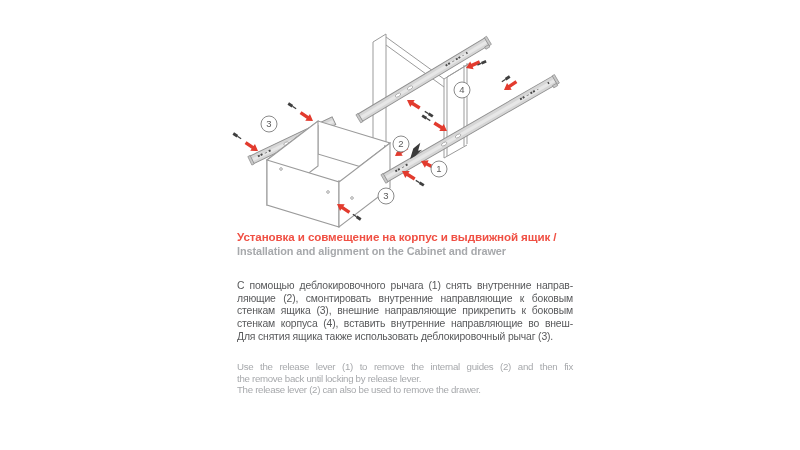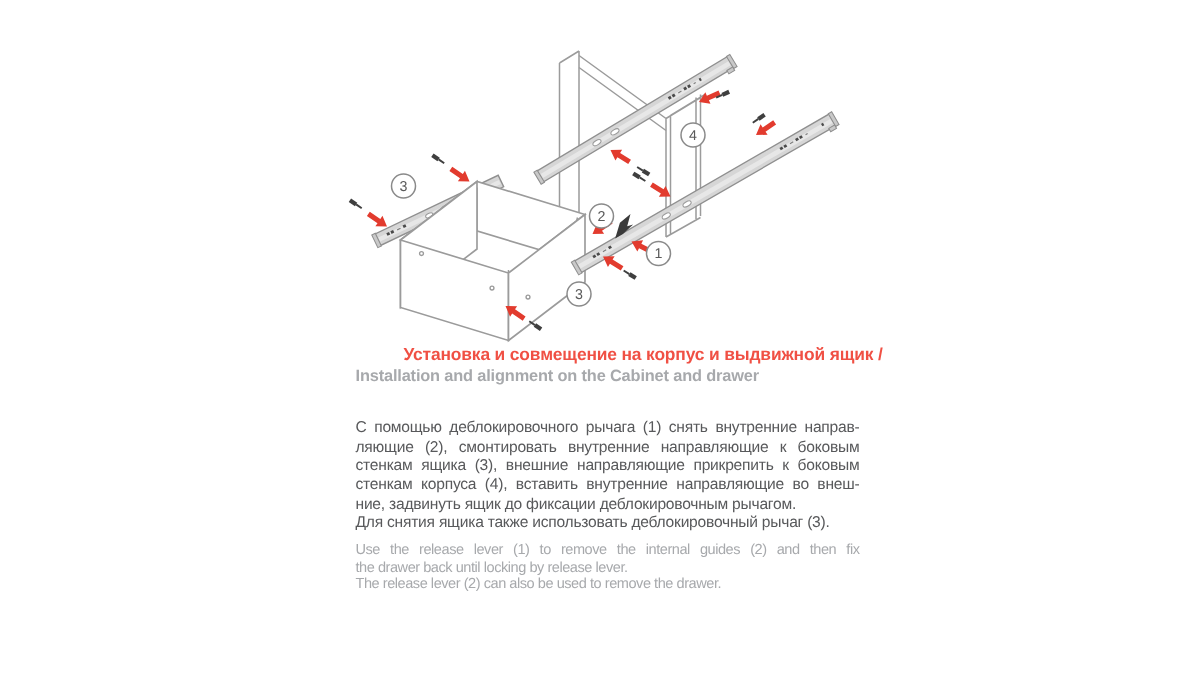--- a/index.html
+++ b/index.html
@@ -1,20 +1,20 @@
 <!DOCTYPE html>
 <html><head>
 <meta charset="utf-8">
 <style>
   html,body{margin:0;padding:0;background:#ffffff;}
   .page{position:relative;width:800px;height:450px;background:#ffffff;overflow:hidden;
         font-family:"Liberation Sans",sans-serif;}
   .diagram-svg{position:absolute;left:0;top:0;}
   .txt{position:absolute;left:237px;width:336px;}
-  .title{top:230px;font-size:11.6px;font-weight:bold;letter-spacing:-0.1px;line-height:14px;margin-left:32px;}
+  .title{top:230px;font-size:11.6px;font-weight:bold;letter-spacing:-0.1px;line-height:14px;}
   .subtitle{top:245px;font-size:10.9px;letter-spacing:-0.1px;line-height:13px;}
   .ru-block{top:280px;font-size:10.4px;line-height:12.65px;letter-spacing:-0.15px;}
   .en-block{top:361px;font-size:9.7px;line-height:11.55px;letter-spacing:-0.3px;}
   .tline{white-space:nowrap;}
   .tline.just{white-space:normal;text-align:justify;text-align-last:justify;}
   svg .ln{stroke:#9b9b9b;stroke-width:1;fill:none;}
   svg .railbody{fill:#d6d6d6;stroke:#8f8f8f;stroke-width:0.9;}
   svg .railstripe{fill:#e7e7e7;}
   svg .slot{fill:#4a4a4a;}
   svg .dash{fill:#7d7d7d;}
@@ -197,22 +197,21 @@
   </svg>
 
   <div class="txt title" style="color: rgb(240, 80, 68);">Установка и совмещение на корпус и выдвижной ящик /</div>
   <div class="txt subtitle" style="color: rgb(167, 169, 172); font-weight: bold;">Installation and alignment on the Cabinet and drawer</div>
 
   <div class="txt ru-block" id="ru-lines" style="color: rgb(88, 89, 91);">
       <div class="tline just">С помощью деблокировочного рычага (1) снять внутренние направ-</div>
       <div class="tline just">ляющие (2), смонтировать внутренние направляющие к боковым</div>
       <div class="tline just">стенкам ящика (3), внешние направляющие прикрепить к боковым</div>
       <div class="tline just">стенкам корпуса (4), вставить внутренние направляющие во внеш-</div>
-      <div class="tline">ние, задвинуть ящик до фиксации деблокировочным рычагом.</div>
       <div class="tline">Для снятия ящика также использовать деблокировочный рычаг (3).</div>
     </div>
   <div class="txt en-block" id="en-lines" style="color: rgb(167, 169, 172);">
       <div class="tline just">Use the release lever (1) to remove the internal guides (2) and then fix</div>
-      <div class="tline">the drawer back until locking by release lever.</div>
+      <div class="tline">the remove back until locking by release lever.</div>
       <div class="tline">The release lever (2) can also be used to remove the drawer.</div>
     </div>
 
 </div>
 
 </body></html>

